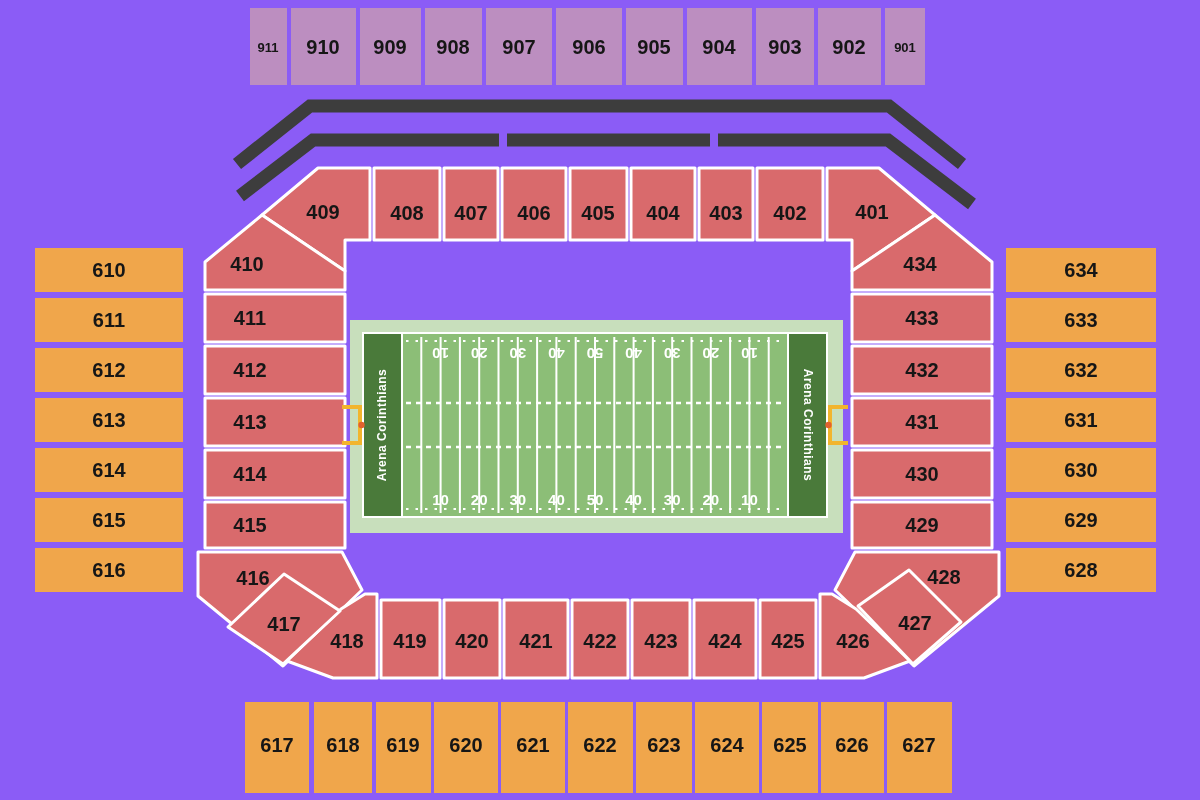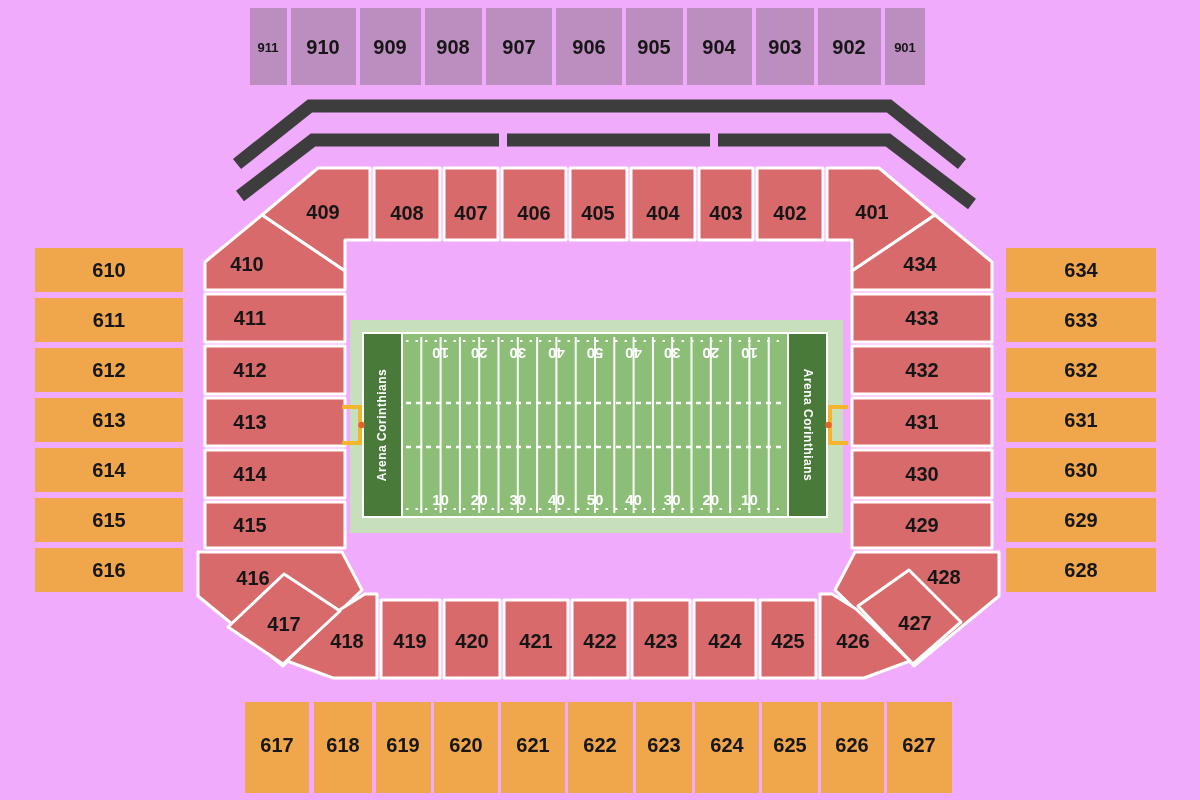--- a/index.html
+++ b/index.html
@@ -1,16 +1,16 @@
 <!DOCTYPE html>
 <html><head>
 <meta charset="utf-8">
 <style>
   html,body{margin:0;padding:0;background:#ffffff;}
-  .stage{width:1200px;height:800px;position:relative;background:#f0abfc;overflow:hidden;}
+  .stage{width:1200px;height:800px;position:relative;background:#8b5cf6;overflow:hidden;}
   svg{display:block;}
   .p{fill:#bc8ec0;}
   .o{fill:#f0a64b;}
   .r{fill:#d96a6c;stroke:#ffffff;stroke-width:3;stroke-linejoin:round;}
   .lbl{font-family:"Liberation Sans",sans-serif;font-weight:bold;font-size:20px;fill:#161616;text-anchor:middle;dominant-baseline:central;}
   .sm{font-size:13px;}
   .canopy{stroke:#3d3d3d;stroke-width:13;fill:none;}
   .apron{fill:#c8dfbc;}
   .turf{fill:#8cbe77;stroke:#ffffff;stroke-width:2;}
   .ezone{fill:#4a7a3a;stroke:#ffffff;stroke-width:2;}

